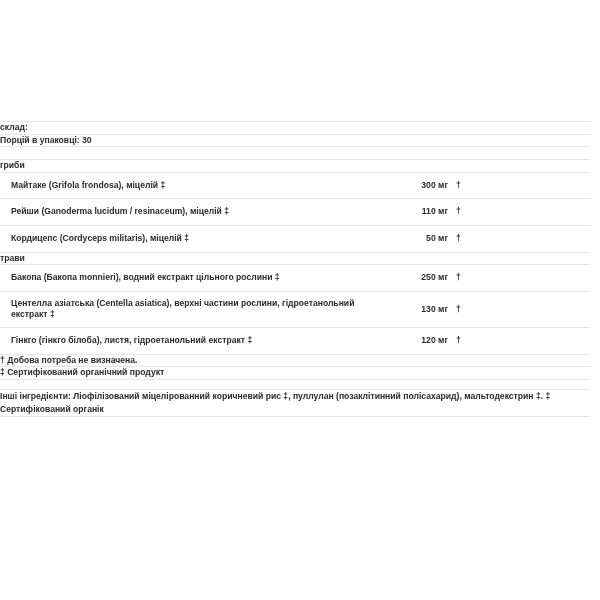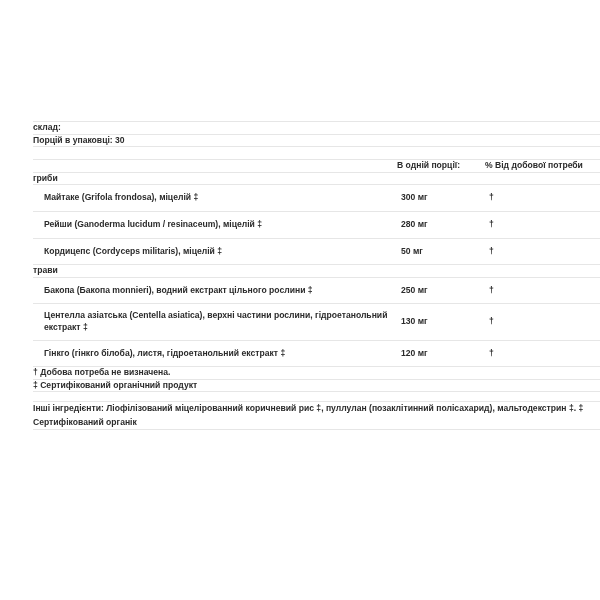--- a/index.html
+++ b/index.html
@@ -24,21 +24,20 @@
     position: relative;
     overflow: hidden;
   }
 
   
   .facts {
     position: absolute;
     left: 0;
     top: 121px;
     width: 600px;
-    padding-left: 33px;
   }
 
   table.facts-table {
     width: 590px;
     border-collapse: collapse;
     table-layout: fixed;
     font-size: 8.6px;
     line-height: 1.35;
   }
 
@@ -114,21 +113,21 @@
     border-top: none;
     margin-left: 40px;
   }
 
   .row-bottom td {
     height: 0;
     padding: 0;
     border-top: 1px solid #efefef;
   }
 
-  .amount { white-space: nowrap; }
+  .amount { white-space: nowrap; text-align: right; }
   .dagger { font-weight: bold; }
 </style>
 </head>
 <body>
 
 <div class="page">
   <div class="facts">
     <table class="facts-table">
       <colgroup>
         <col class="c-name">
@@ -143,39 +142,34 @@
 
 
         <tr class="row-serving">
           <td colspan="3">Порцій в упаковці: 30</td>
         </tr>
 
         <tr class="row-spacer">
           <td colspan="3"></td>
         </tr>
 
-        <tr class="row-header">
-          <td class="cell-name"></td>
-          <td class="cell-amount">В одній порції:</td>
-          <td class="cell-dv">% Від добової потреби</td>
-        </tr>
 
         <tr class="row-group">
           <td colspan="3">гриби</td>
         </tr>
 
         <tr class="row-item">
           <td class="cell-name">Майтаке (Grifola frondosa), міцелій ‡</td>
           <td class="cell-amount amount">300 мг</td>
           <td class="cell-dv dagger">†</td>
         </tr>
 
         <tr class="row-item">
           <td class="cell-name">Рейши (Ganoderma lucidum / resinaceum), міцелій ‡</td>
-          <td class="cell-amount amount">280 мг</td>
+          <td class="cell-amount amount">110 мг</td>
           <td class="cell-dv dagger">†</td>
         </tr>
 
         <tr class="row-item">
           <td class="cell-name">Кордицепс (Cordyceps militaris), міцелій ‡</td>
           <td class="cell-amount amount">50 мг</td>
           <td class="cell-dv dagger">†</td>
         </tr>
 
         <tr class="row-group">

